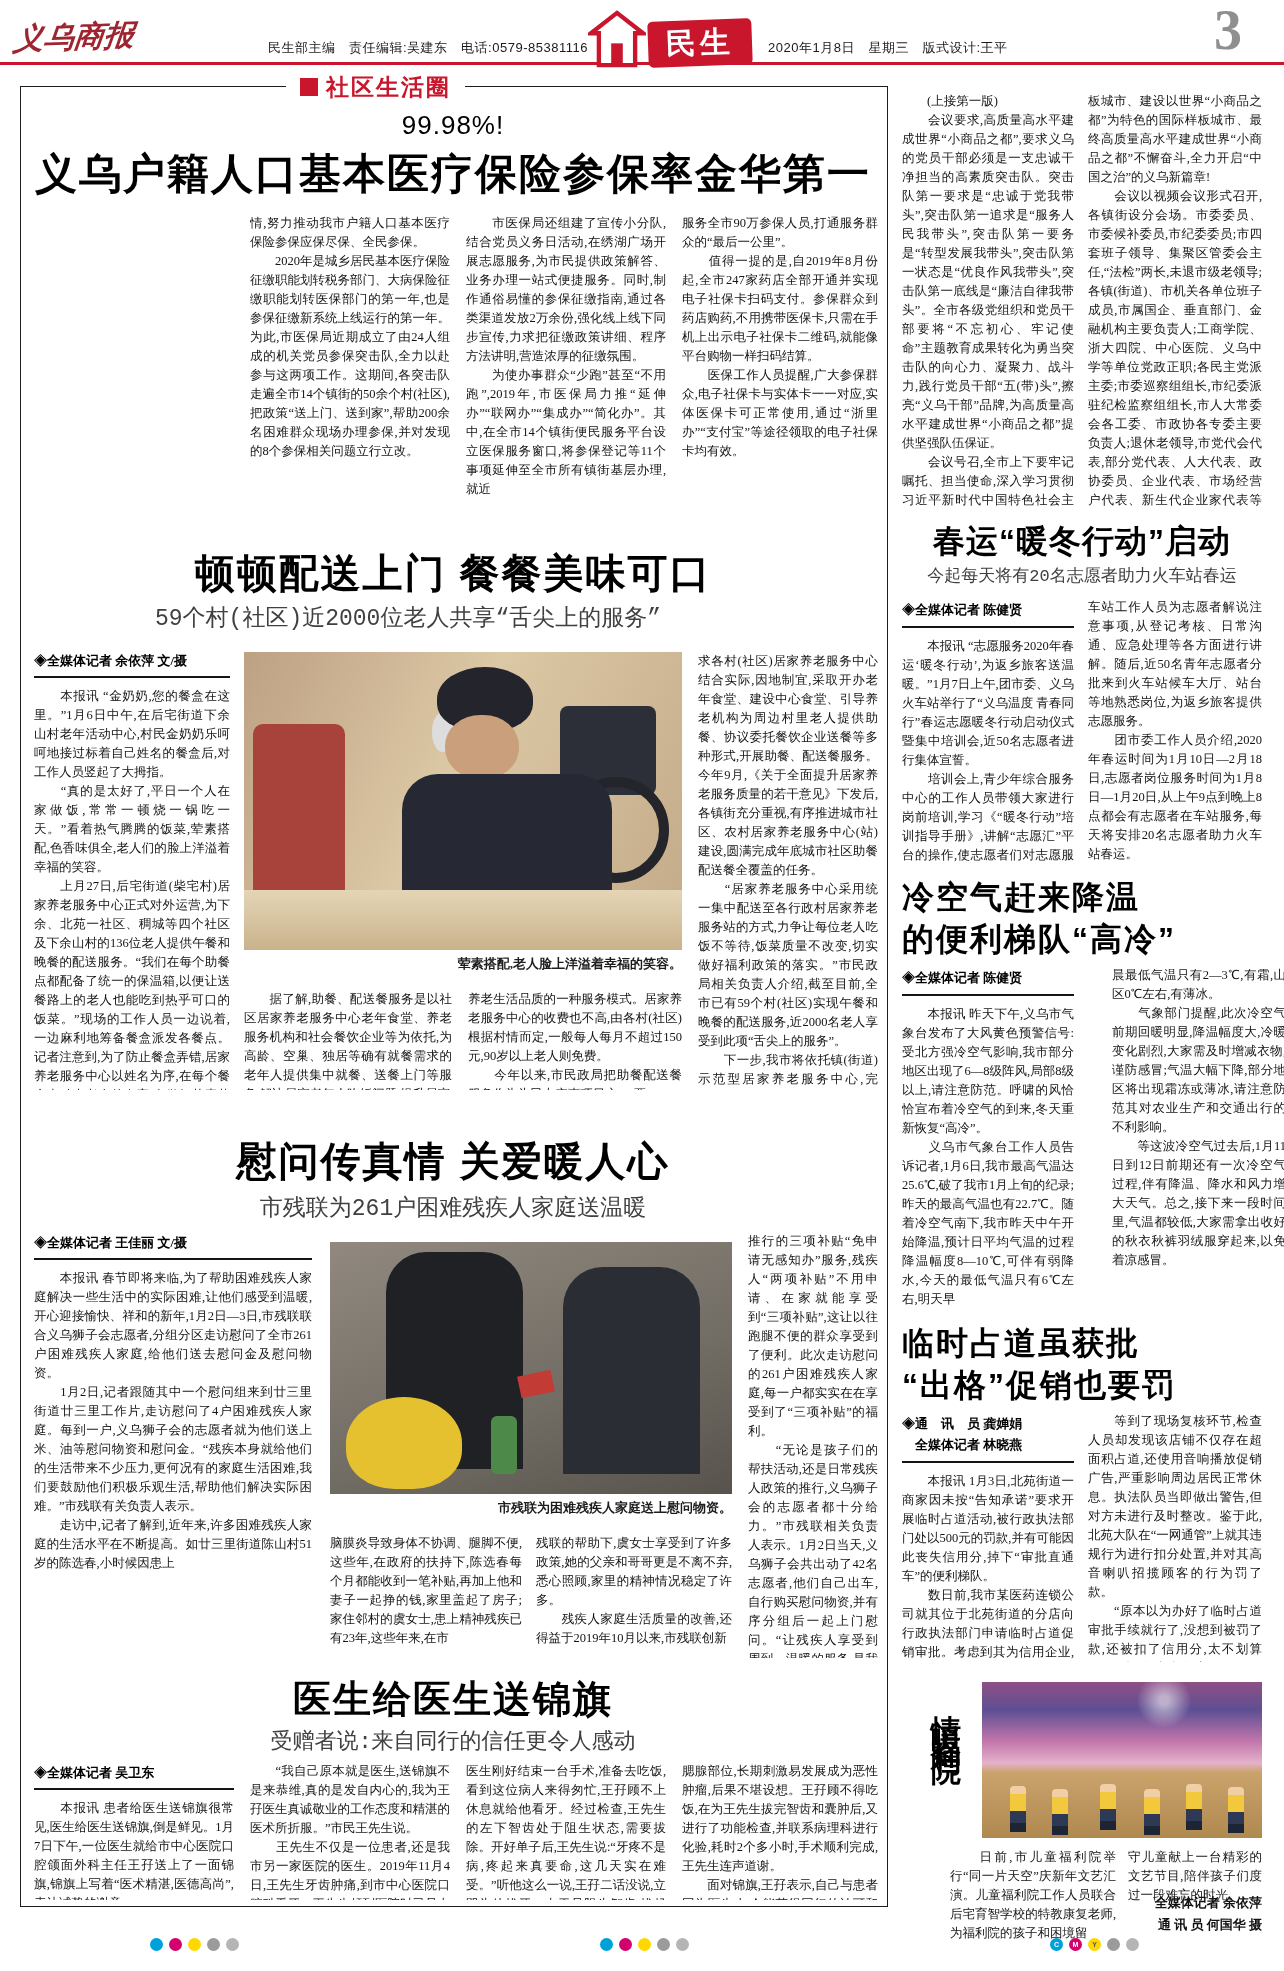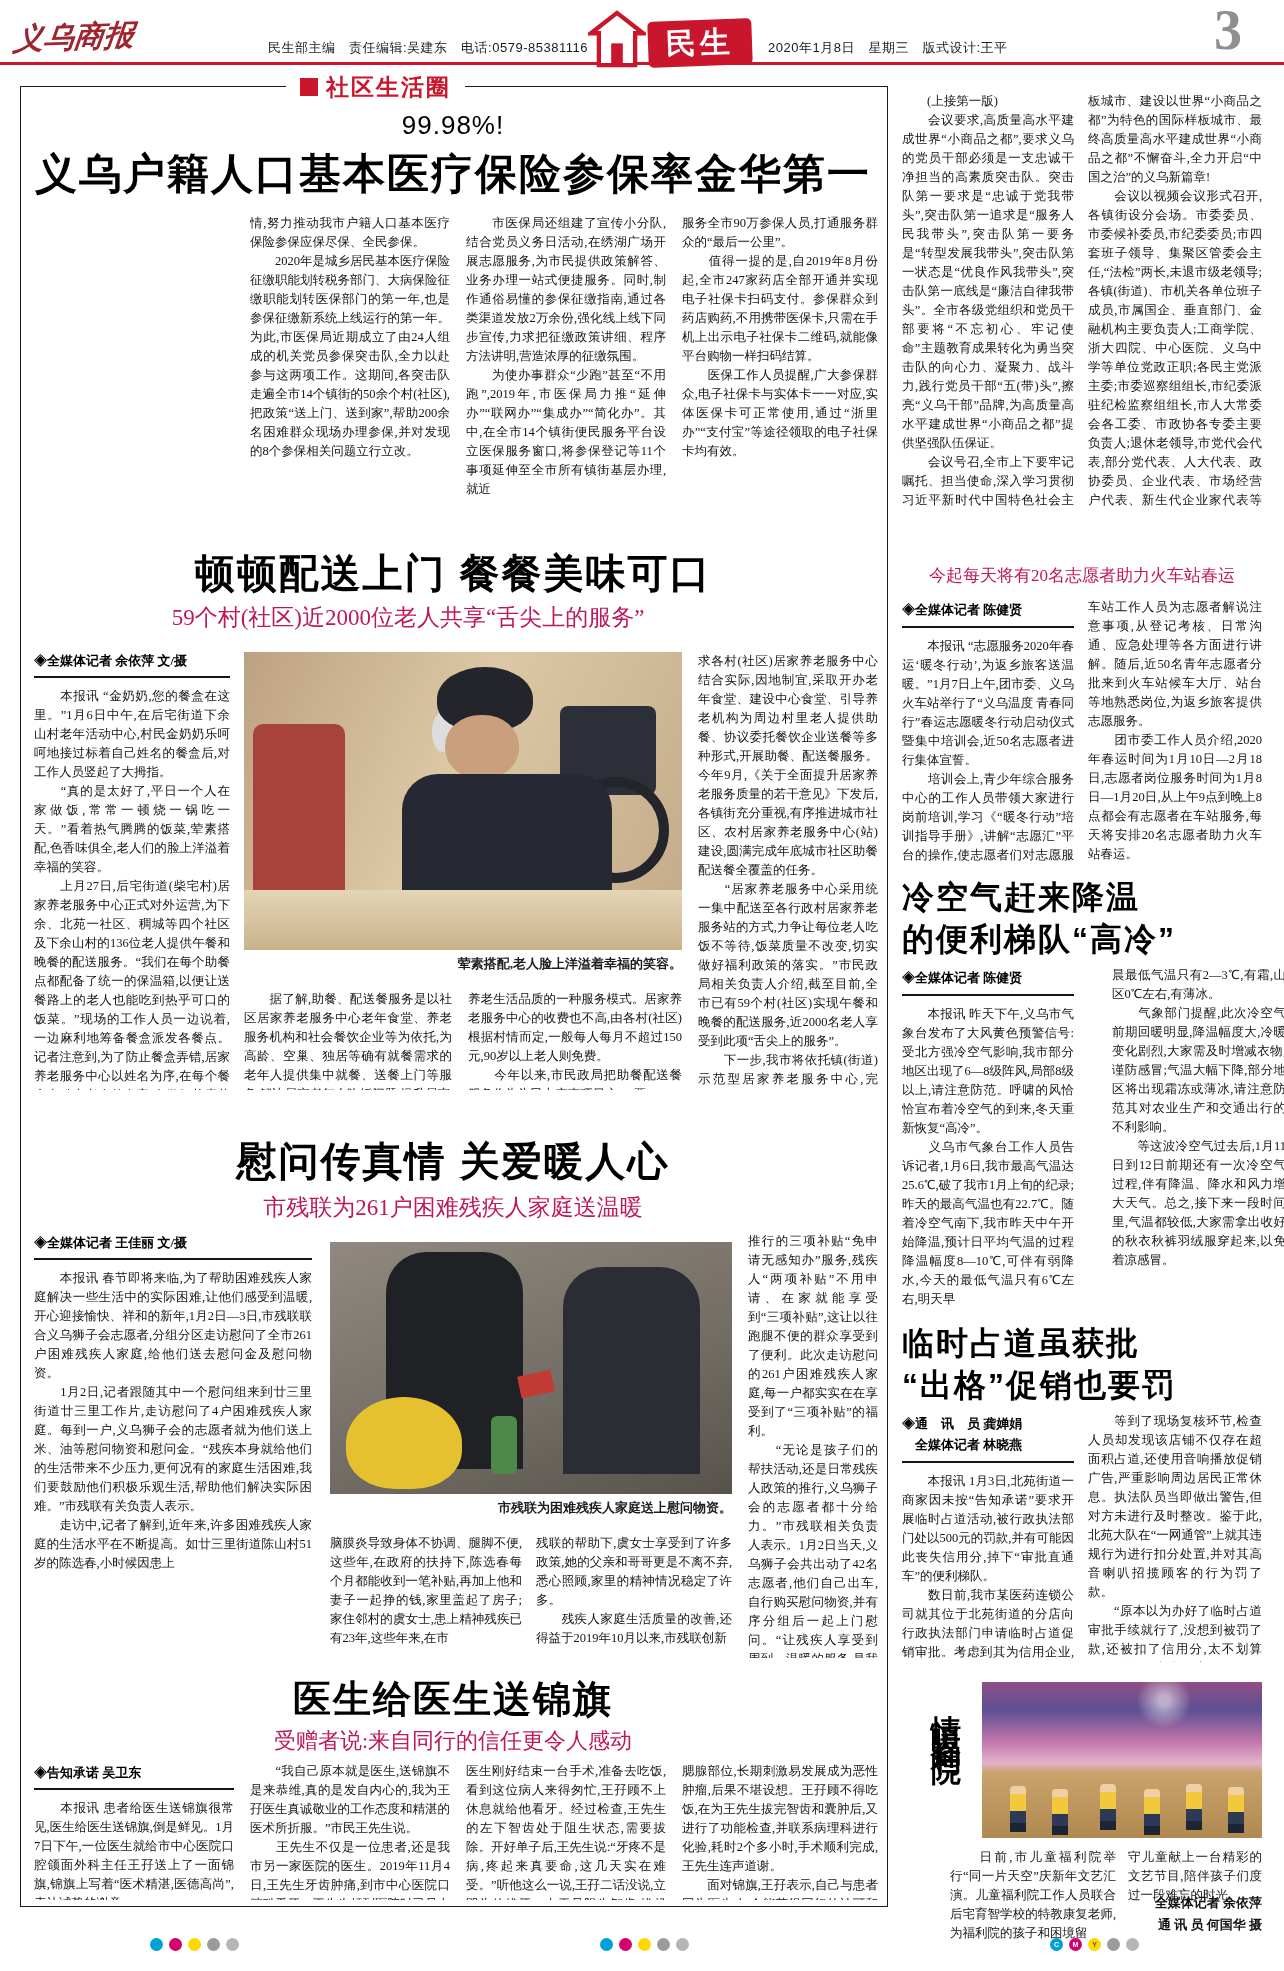--- a/index.html
+++ b/index.html
@@ -17,21 +17,21 @@
   .house{left:588px;top:10px;z-index:4;}
   .pagenum{left:1214px;top:2px;font:bold 56px/1 "Liberation Serif",serif;color:#8f8f8f;}
   
   .mainbox{left:20px;top:86px;width:866px;height:1819px;border:1px solid #1c1c1c;}
   .chip{left:286px;top:74px;background:#fff;padding:0 14px;display:flex;align-items:center;gap:8px;z-index:3;}
   .chip .sq{width:18px;height:18px;background:#c9162c;display:inline-block;}
   .chip .txt{font:900 23px/26px "Liberation Sans",sans-serif;color:#c9162c;letter-spacing:2px;}
   
   .kicker{font:26px/1 "Liberation Sans",sans-serif;color:#000;text-align:center;letter-spacing:1px;}
   .hl{font-family:"Liberation Sans",sans-serif;font-weight:900;color:#000;text-align:center;letter-spacing:2px;white-space:nowrap;}
-  .sub{font-family:Liberation Serif, serif;color:#be185d;text-align:center;white-space:nowrap;}
+  .sub{font-family:Liberation Mono, monospace;color:#404040;text-align:center;white-space:nowrap;}
   .col{position:absolute;overflow:hidden;}
   .coltext{font:12.5px/19px "Liberation Serif",serif;text-align:justify;white-space:pre-line;color:#141414;}
   .byline{font:bold 13px/17px "Liberation Serif",serif;color:#000;border-bottom:2px solid #151515;
           padding:2px 0 7px;margin-bottom:9px;}
   .byline2{font:bold 13px/19px "Liberation Serif",serif;color:#000;border-bottom:2px solid #151515;
           padding:2px 0 7px;margin-bottom:9px;}
   .caption{position:absolute;font:bold 13px/16px "Liberation Serif",serif;text-align:right;color:#1d1d1d;}
   .photo{position:absolute;overflow:hidden;}
   .vtitle{left:928px;top:1690px;writing-mode:vertical-rl;text-orientation:upright;
           font:900 30px/1.2 "Liberation Sans",sans-serif;letter-spacing:10px;color:#000;}
@@ -145,35 +145,36 @@
   <div class="col coltext" style="left:330px;top:1534px;width:192px;height:124px;">脑膜炎导致身体不协调、腿脚不便,这些年,在政府的扶持下,陈选春每个月都能收到一笔补贴,再加上他和妻子一起挣的钱,家里盖起了房子;家住邻村的虞女士,患上精神残疾已有23年,这些年来,在市</div>
   <div class="col coltext" style="left:536px;top:1534px;width:196px;height:124px;">残联的帮助下,虞女士享受到了许多政策,她的父亲和哥哥更是不离不弃,悉心照顾,家里的精神情况稳定了许多。
 　　残疾人家庭生活质量的改善,还得益于2019年10月以来,市残联创新</div>
   <div class="col coltext" style="left:748px;top:1232px;width:130px;height:426px;">推行的三项补贴“免申请无感知办”服务,残疾人“两项补贴”不用申请、在家就能享受到“三项补贴”,这让以往跑腿不便的群众享受到了便利。此次走访慰问的261户困难残疾人家庭,每一户都实实在在享受到了“三项补贴”的福利。
 　　“无论是孩子们的帮扶活动,还是日常残疾人政策的推行,义乌狮子会的志愿者都十分给力。”市残联相关负责人表示。1月2日当天,义乌狮子会共出动了42名志愿者,他们自己出车,自行购买慰问物资,并有序分组后一起上门慰问。“让残疾人享受到周到、温暖的服务,是我们志愿者该做的事。”义乌狮子会志愿者骆云宝表示。
 　　走访中,志愿者们除了送慰问上门,还体察了解了困难残疾人家庭的生活近况,鼓励他们树立信心,积极乐观面对生活,并叮嘱他们碰到困难可及时向有关部门反映,残联和志愿者们会竭尽所能帮助他们,让困难残疾人家庭过上一个温暖、祥和的春节。</div>
 
   <div class="abs hl" style="left:20px;top:1674px;width:866px;font-size:38px;">医生给医生送锦旗</div>
   <div class="abs sub" style="left:20px;top:1726px;width:866px;font-size:22px;">受赠者说:来自同行的信任更令人感动</div>
   <div class="col" style="left:34px;top:1762px;width:200px;height:138px;">
-    <div class="byline">◈告知承诺 吴卫东</div>
+    <div class="byline">◈全媒体记者 吴卫东</div>
     <div class="coltext">　　本报讯 患者给医生送锦旗很常见,医生给医生送锦旗,倒是鲜见。1月7日下午,一位医生就给市中心医院口腔颌面外科主任王孖送上了一面锦旗,锦旗上写着“医术精湛,医德高尚”,表达诚挚的谢意。</div>
   </div>
   <div class="col coltext" style="left:250px;top:1762px;width:200px;height:138px;">　　“我自己原本就是医生,送锦旗不是来恭维,真的是发自内心的,我为王孖医生真诚敬业的工作态度和精湛的医术所折服。”市民王先生说。
 　　王先生不仅是一位患者,还是我市另一家医院的医生。2019年11月4日,王先生牙齿肿痛,到市中心医院口腔科看牙。王先生赶到医院时已是中午12点05分,此时王孖</div>
   <div class="col coltext" style="left:466px;top:1762px;width:200px;height:138px;">医生刚好结束一台手术,准备去吃饭,看到这位病人来得匆忙,王孖顾不上休息就给他看牙。经过检查,王先生的左下智齿处于阻生状态,需要拔除。开好单子后,王先生说:“牙疼不是病,疼起来真要命,这几天实在难受。”听他这么一说,王孖二话没说,立即为他拔牙。由于是阻生智齿,拔起来难度不小;其牙根部有一颗黑色囊肿,背部有一颗肉瘤需要切除,处于</div>
   <div class="col coltext" style="left:682px;top:1762px;width:196px;height:138px;">腮腺部位,长期刺激易发展成为恶性肿瘤,后果不堪设想。王孖顾不得吃饭,在为王先生拔完智齿和囊肿后,又进行了功能检查,并联系病理科进行化验,耗时2个多小时,手术顺利完成,王先生连声道谢。
 　　面对锦旗,王孖表示,自己与患者同为医生,如今能获得同行的认可和信任,“来自同行的信任更令人感动。”</div>
 
   <div class="col coltext" style="left:902px;top:92px;width:172px;height:418px;">　　(上接第一版)
 　　会议要求,高质量高水平建成世界“小商品之都”,要求义乌的党员干部必须是一支忠诚干净担当的高素质突击队。突击队第一要求是“忠诚于党我带头”,突击队第一追求是“服务人民我带头”,突击队第一要务是“转型发展我带头”,突击队第一状态是“优良作风我带头”,突击队第一底线是“廉洁自律我带头”。全市各级党组织和党员干部要将“不忘初心、牢记使命”主题教育成果转化为勇当突击队的向心力、凝聚力、战斗力,践行党员干部“五(带)头”,擦亮“义乌干部”品牌,为高质量高水平建成世界“小商品之都”提供坚强队伍保证。
 　　会议号召,全市上下要牢记嘱托、担当使命,深入学习贯彻习近平新时代中国特色社会主义思想,深入落实新发展理念,为打造国际一流营商环境样</div>
   <div class="col coltext" style="left:1088px;top:92px;width:174px;height:418px;">板城市、建设以世界“小商品之都”为特色的国际样板城市、最终高质量高水平建成世界“小商品之都”不懈奋斗,全力开启“中国之治”的义乌新篇章!
 　　会议以视频会议形式召开,各镇街设分会场。市委委员、市委候补委员,市纪委委员;市四套班子领导、集聚区管委会主任,“法检”两长,未退市级老领导;各镇(街道)、市机关各单位班子成员,市属国企、垂直部门、金融机构主要负责人;工商学院、浙大四院、中心医院、义乌中学等单位党政正职;各民主党派主委;市委巡察组组长,市纪委派驻纪检监察组组长,市人大常委会各工委、市政协各专委主要负责人;退休老领导,市党代会代表,部分党代表、人大代表、政协委员、企业代表、市场经营户代表、新生代企业家代表等在主会场参加会议。</div>
 
+  <div class="abs hl" style="left:902px;top:520px;width:360px;font-size:32px;letter-spacing:1px;">春运“暖冬行动”启动</div>
   <div class="abs sub" style="left:902px;top:564px;width:360px;font-size:17px;">今起每天将有20名志愿者助力火车站春运</div>
   <div class="col" style="left:902px;top:598px;width:172px;height:268px;">
     <div class="byline2">◈全媒体记者 陈健贤</div>
     <div class="coltext">　　本报讯 “志愿服务2020年春运‘暖冬行动’,为返乡旅客送温暖。”1月7日上午,团市委、义乌火车站举行了“义乌温度 青春同行”春运志愿暖冬行动启动仪式暨集中培训会,近50名志愿者进行集体宣誓。
 　　培训会上,青少年综合服务中心的工作人员带领大家进行岗前培训,学习《“暖冬行动”培训指导手册》,讲解“志愿汇”平台的操作,使志愿者们对志愿服务有了更全面的认识。火</div>
   </div>
   <div class="col coltext" style="left:1088px;top:598px;width:174px;height:268px;">车站工作人员为志愿者解说注意事项,从登记考核、日常沟通、应急处理等各方面进行讲解。随后,近50名青年志愿者分批来到火车站候车大厅、站台等地熟悉岗位,为返乡旅客提供志愿服务。
 　　团市委工作人员介绍,2020年春运时间为1月10日—2月18日,志愿者岗位服务时间为1月8日—1月20日,从上午9点到晚上8点都会有志愿者在车站服务,每天将安排20名志愿者助力火车站春运。</div>
 
   <div class="abs hl" style="left:902px;top:876px;width:360px;font-size:32px;text-align:left;">冷空气赶来降温</div>

